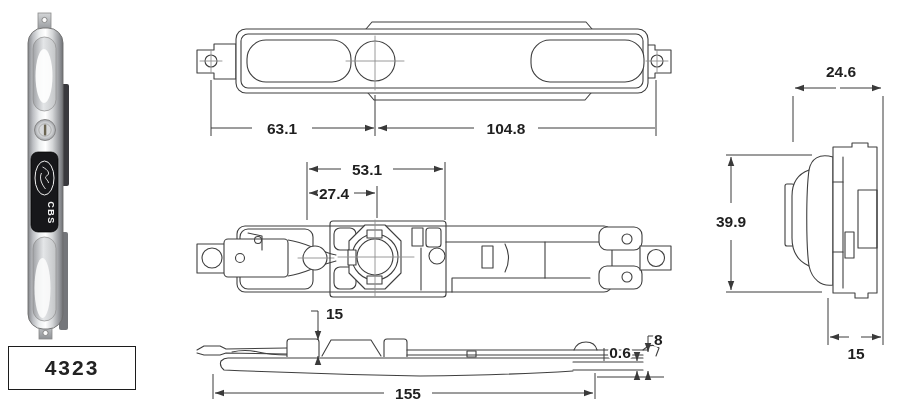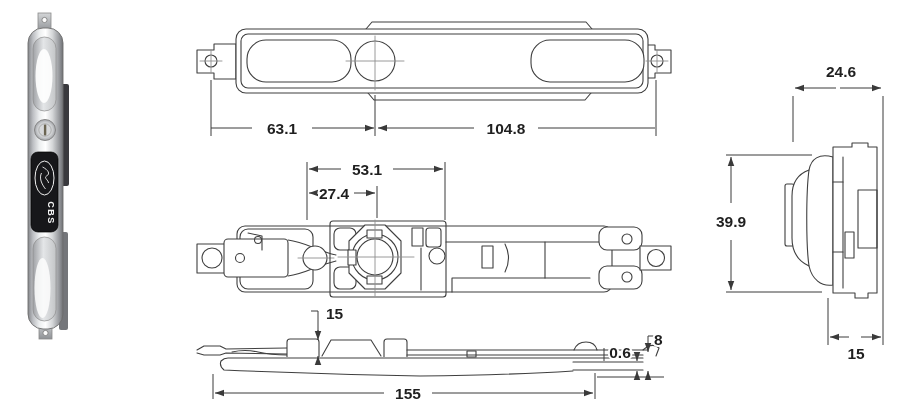--- a/index.html
+++ b/index.html
@@ -232,14 +232,17 @@
     </g>
     <g>
       <line class="dim" x1="828" y1="298" x2="828" y2="345"></line>
       <line class="dim" x1="849" y1="337" x2="830" y2="337" marker-end="url(#arr)"></line>
       <line class="dim" x1="861" y1="337" x2="881" y2="337" marker-end="url(#arr)"></line>
       <text class="dimtext" x="856" y="359" text-anchor="middle">15</text>
     </g>
   </g>
 </svg>
 
+  <div class="codebox">
+    <span>4323</span>
+  </div>
 
 </div>
 
 </body></html>

